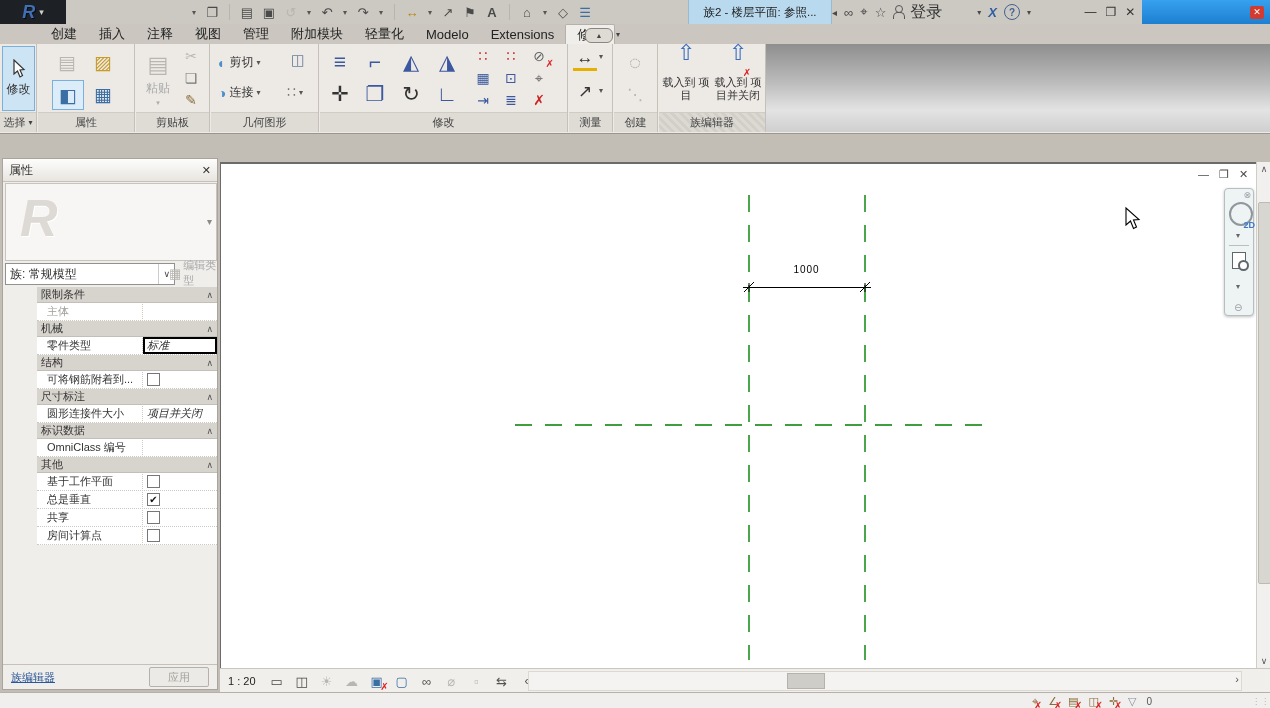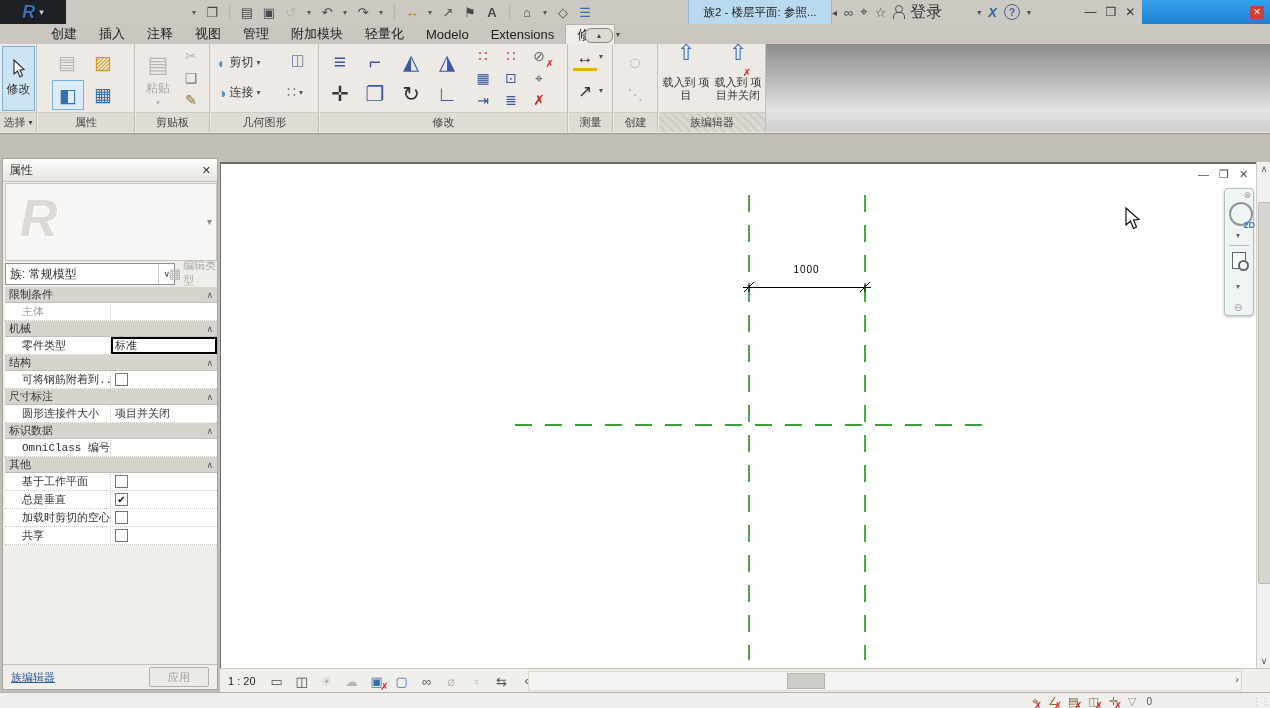--- a/index.html
+++ b/index.html
@@ -67,27 +67,27 @@
               border-bottom:1px solid #c5c1ba;display:flex;align-items:center;padding:0 6px;justify-content:space-between;font-size:12px;}
   #pal-preview{position:absolute;left:2px;top:24px;width:210px;height:76px;background:#f7f6f4;border:1px solid #c8c4bd;}
   #pal-preview .ghost{position:absolute;left:14px;top:4px;font-size:52px;font-style:italic;font-weight:bold;color:#dddad5;text-shadow:1px 1px 0 #fff;}
   #pal-preview .dd{position:absolute;right:4px;top:32px;color:#8d8a84;font-size:10px;}
   #type-combo{position:absolute;left:2px;top:104px;width:160px;height:20px;background:#fff;border:1px solid #919191;
               display:flex;align-items:center;justify-content:space-between;padding:0 4px;font-size:12px;}
   #type-combo .dd{font-size:9px;color:#444;border-left:1px solid #ccc;padding-left:4px;height:100%;display:flex;align-items:center;}
   #edit-type{position:absolute;left:166px;top:104px;width:48px;height:20px;display:flex;align-items:center;gap:2px;font-size:11px;color:#aaa;}
   #edit-type .g{font-size:13px;color:#b8b5b0;}
   #property-grid{position:absolute;left:2px;top:128px;width:212px;}
-  .prow{display:flex;align-items:center;box-sizing:border-box;}
+  .prow{display:flex;align-items:center;box-sizing:border-box;margin-left:32px;}
   .phead{height:16px;background:#d7d4ce;border-bottom:1px solid #c2bfb8;justify-content:space-between;padding:0 4px;font-size:11px;color:#333;}
   .phead .collapse{font-size:9px;color:#555;}
   .pdata{height:18px;background:#fff;border-bottom:1px dotted #ccc9c2;font-size:11px;}
-  .pdata .pl{width:106px;padding-left:17px;box-sizing:border-box;border-right:1px dotted #ccc9c2;overflow:hidden;white-space:nowrap;font-family:Liberation Mono, monospace;}
+  .pdata .pl{width:106px;padding-left:10px;box-sizing:border-box;border-right:1px dotted #ccc9c2;overflow:hidden;white-space:nowrap;}
   .pdata .pl.dim{color:#a09d98;}
-  .pdata .pv{flex:1;height:100%;display:flex;align-items:center;padding-left:4px;box-sizing:border-box;overflow:hidden;white-space:nowrap;}
+  .pdata .pv{flex:1;height:100%;display:flex;align-items:center;padding-left:4px;box-sizing:border-box;overflow:hidden;white-space:nowrap;font-style:italic;}
   .pdata .pv.focus{border:2px solid #000;padding-left:2px;}
   .cb{width:11px;height:11px;border:1px solid #777;background:#fff;display:flex;align-items:center;justify-content:center;font-size:10px;color:#111;line-height:10px;}
   #pal-footer{position:absolute;left:0;bottom:0;right:0;height:24px;border-top:1px solid #c5c1ba;background:#f0eeea;
               display:flex;align-items:center;justify-content:space-between;padding:0 8px;}
   #help-link{color:#2b579a;text-decoration:underline;font-size:11px;}
   #apply-btn{width:58px;height:18px;border:1px solid #b5b1aa;border-radius:2px;background:#eceae6;color:#a5a29c;
              display:flex;align-items:center;justify-content:center;font-size:11px;}
   
   #canvas{left:220px;top:162px;width:1036px;height:506px;background:#fff;border-top:2px solid #6b6b6b;border-left:1px solid #6b6b6b;box-sizing:border-box;}
   #dim-label{position:absolute;left:748px;top:264px;width:117px;text-align:center;font-size:10px;color:#000;letter-spacing:1px;}
@@ -461,27 +461,27 @@
             <span class="cb"></span>
           </div>
         </div>
         <div class="prow pdata">
           <div class="pl">总是垂直</div>
           <div class="pv">
             <span class="cb">✔</span>
           </div>
         </div>
         <div class="prow pdata">
-          <div class="pl">加载时剪切的空心</div>
+          <div class="pl">共享</div>
           <div class="pv">
             <span class="cb"></span>
           </div>
         </div>
         <div class="prow pdata">
-          <div class="pl">共享</div>
+          <div class="pl">房间计算点</div>
           <div class="pv">
             <span class="cb"></span>
           </div>
         </div>
       </div>
     <div id="pal-footer">
       <span id="help-link">族编辑器</span>
       <span id="apply-btn">应用</span>
     </div>
   </div>

